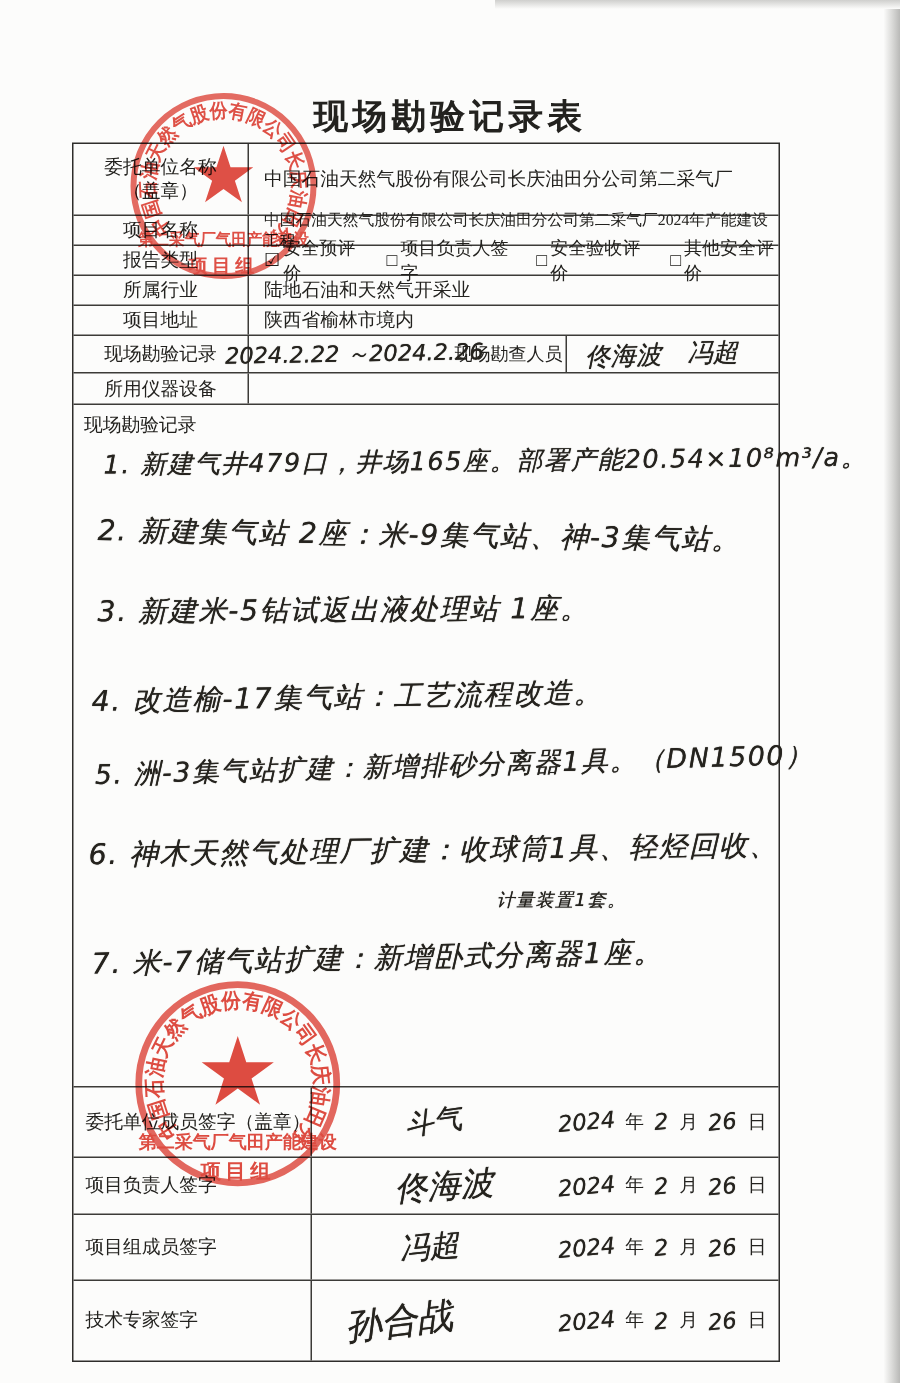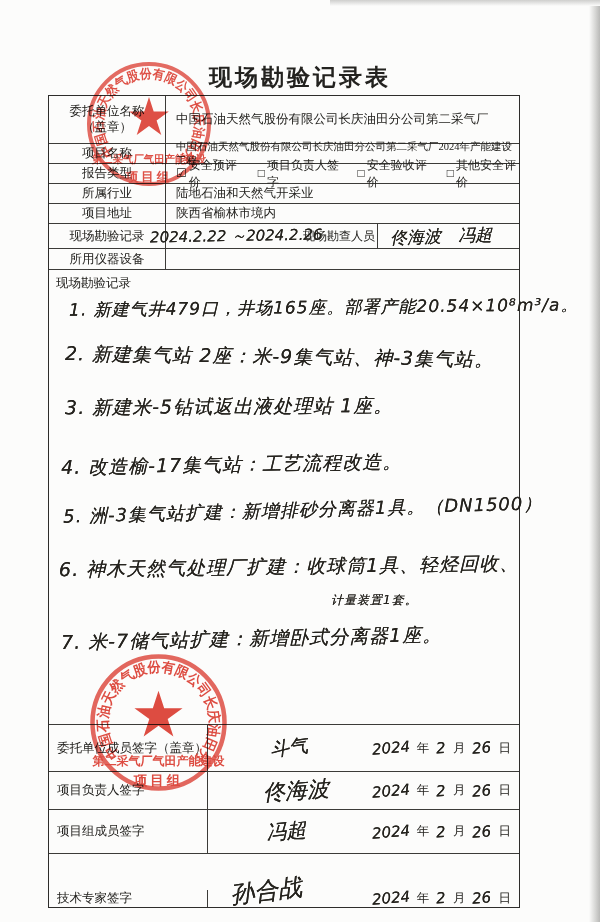--- a/index.html
+++ b/index.html
@@ -24,21 +24,21 @@
   .doc-title{
     position:absolute; left:0; top:62px; width:100%;
     text-align:center; font-size:23px; letter-spacing:3px; font-weight:700;
   }
   
   .tbl{
     position:absolute; left:48px; top:95px; width:472px;
     border:1.6px solid #2e2d2b; box-sizing:border-box; background:transparent;
   }
   .r{display:flex; border-bottom:1px solid #3c3b38; box-sizing:border-box; position:relative;}
-  .r:last-child{border-bottom:none;align-items:flex-end;}
+  .r:last-child{border-bottom:none;}
   .c{border-right:1px solid #3c3b38; box-sizing:border-box; display:flex; align-items:center;}
   .c.last{border-right:none;}
   .lab{width:117px; justify-content:center; text-align:center; font-size:12.5px; flex:none;}
   .lab2{width:159px; flex:none; padding-left:8px; font-size:12.5px;}
   .val{flex:1; padding-left:10px; font-size:12.5px;}
   .h48{height:48px;} .h20{height:20px;} .h25{height:25px;} .h21{height:21px;gap:16px;}
   .h455{height:455px;text-align:center;} .h47{height:47px;} .h38{height:38px;} .h44{height:44px;text-align:right;} .h53{height:53px;}
   .two-line{flex-direction:column; line-height:1.25; justify-content:center;}
   .small{font-size:10.5px; letter-spacing:0;}
   .opts{display:flex; gap:17px; align-items:center; font-size:12px;}

